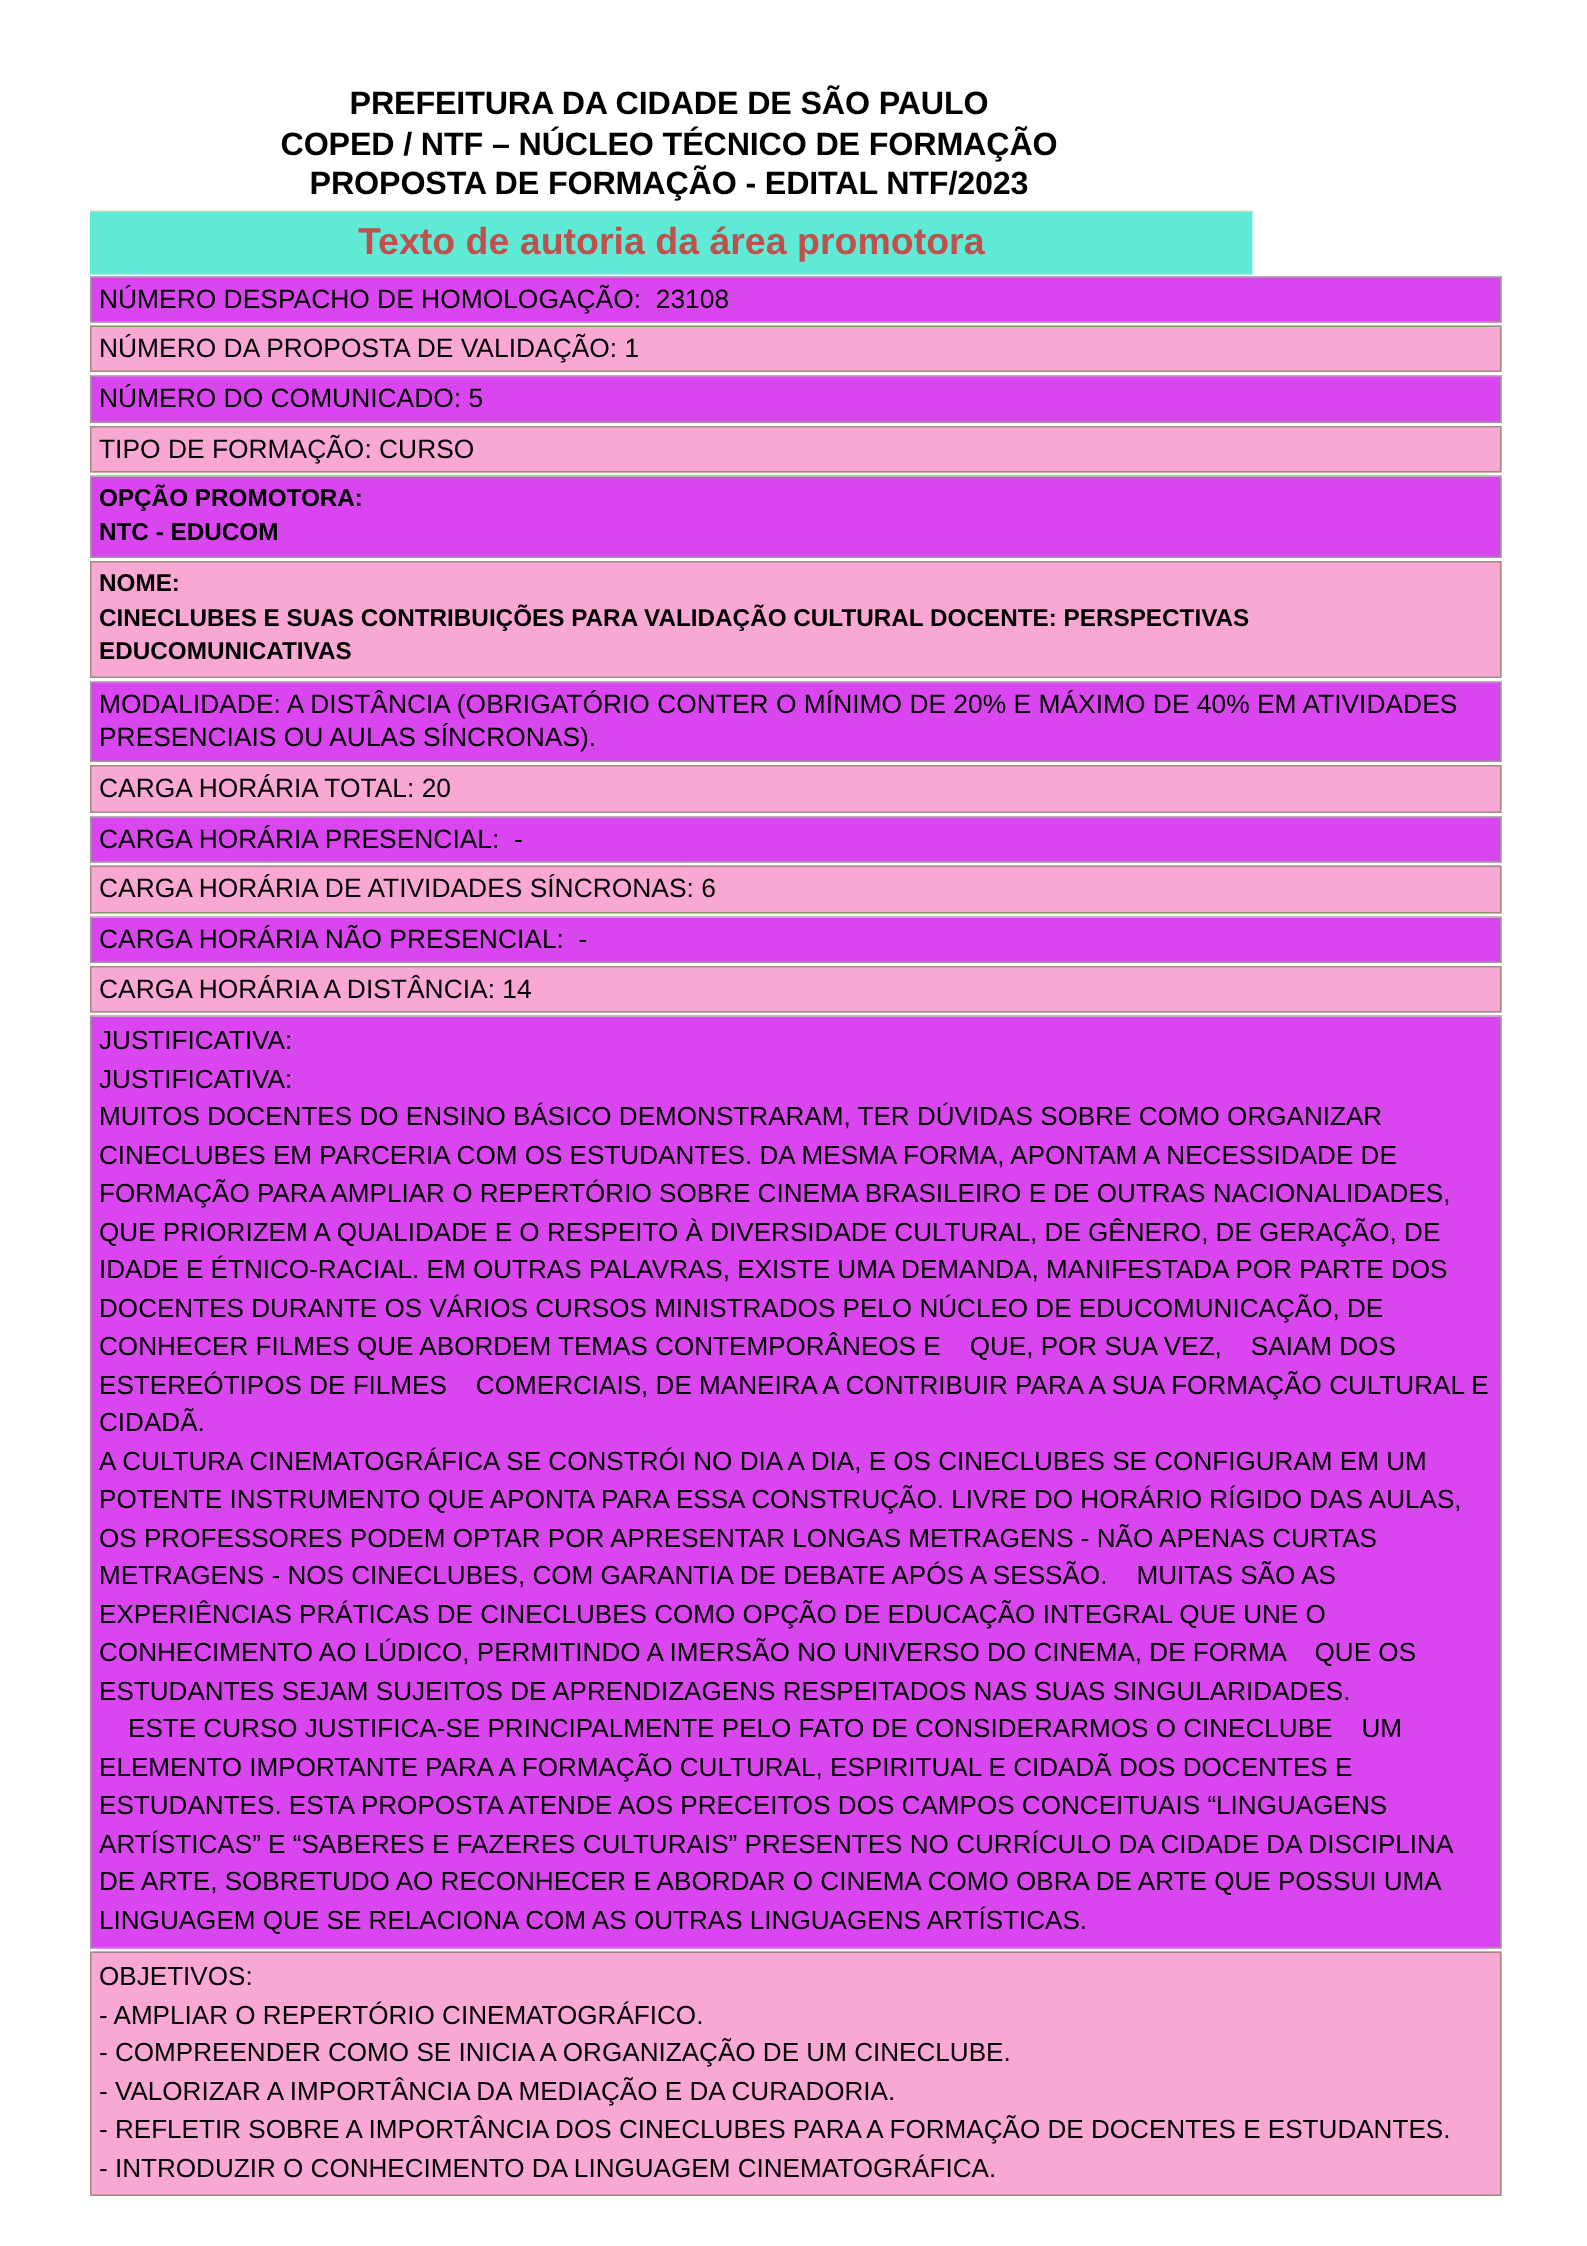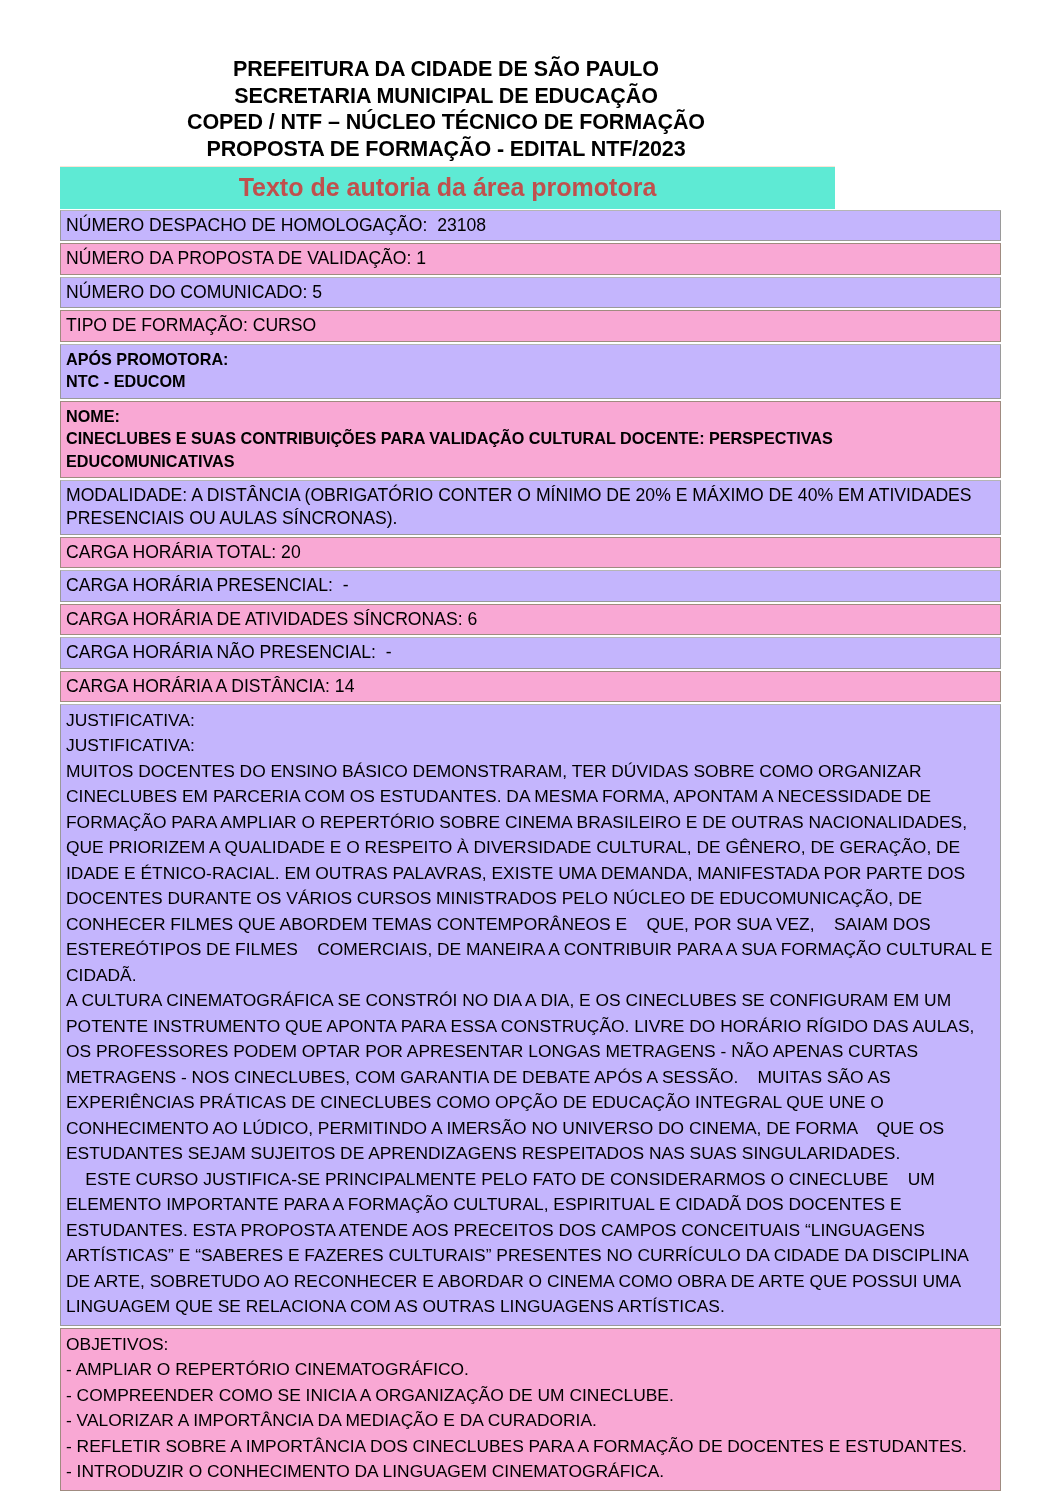--- a/index.html
+++ b/index.html
@@ -59,21 +59,21 @@
     border-collapse: separate;
     border-spacing: 0;
     width: 941px;
   }
   .row {
     width: 100%;
     border: 1px solid #9a9a9a;
     border-top: 1px solid #b5b5b5;
     margin-bottom: 2px;
     padding: 3px 5px 4px 5px;
-    background: #c4b5fd;
+    background: #d946ef;
   }
   .row.shaded {
     background: #f9a8d4;
     border-color: #a08b80;
   }
   .row .cell-text {
     font-size: 17.6px;
     line-height: 22.4px;
     color: #000;
     white-space: pre-wrap;
@@ -90,21 +90,20 @@
   }
   .row.tall { padding-bottom: 5px; }
 </style>
 </head>
 <body>
 
 <div class="page">
 
   <div class="doc-heading">
     <div class="hline">PREFEITURA DA CIDADE DE SÃO PAULO</div>
-    <div class="hline">SECRETARIA MUNICIPAL DE EDUCAÇÃO</div>
     <div class="hline">COPED / NTF – NÚCLEO TÉCNICO DE FORMAÇÃO</div>
     <div class="hline">PROPOSTA DE FORMAÇÃO - EDITAL NTF/2023</div>
   </div>
 
   <div class="banner">
     <div class="banner-text">Texto de autoria da área promotora</div>
   </div>
 
   <div class="doc-table">
 
@@ -118,21 +117,21 @@
 
     <div class="row">
       <div class="cell-text">NÚMERO DO COMUNICADO: 5</div>
     </div>
 
     <div class="row shaded">
       <div class="cell-text">TIPO DE FORMAÇÃO: CURSO</div>
     </div>
 
     <div class="row tall">
-      <div class="cell-text bold">APÓS PROMOTORA:</div>
+      <div class="cell-text bold">OPÇÃO PROMOTORA:</div>
       <div class="cell-text bold">NTC - EDUCOM</div>
     </div>
 
     <div class="row shaded tall">
       <div class="cell-text bold">NOME:</div>
       <div class="cell-text bold">CINECLUBES E SUAS CONTRIBUIÇÕES PARA VALIDAÇÃO CULTURAL DOCENTE: PERSPECTIVAS EDUCOMUNICATIVAS</div>
     </div>
 
     <div class="row tall">
       <div class="cell-text">MODALIDADE: A DISTÂNCIA (OBRIGATÓRIO CONTER O MÍNIMO DE 20% E MÁXIMO DE 40% EM ATIVIDADES PRESENCIAIS OU AULAS SÍNCRONAS).</div>

